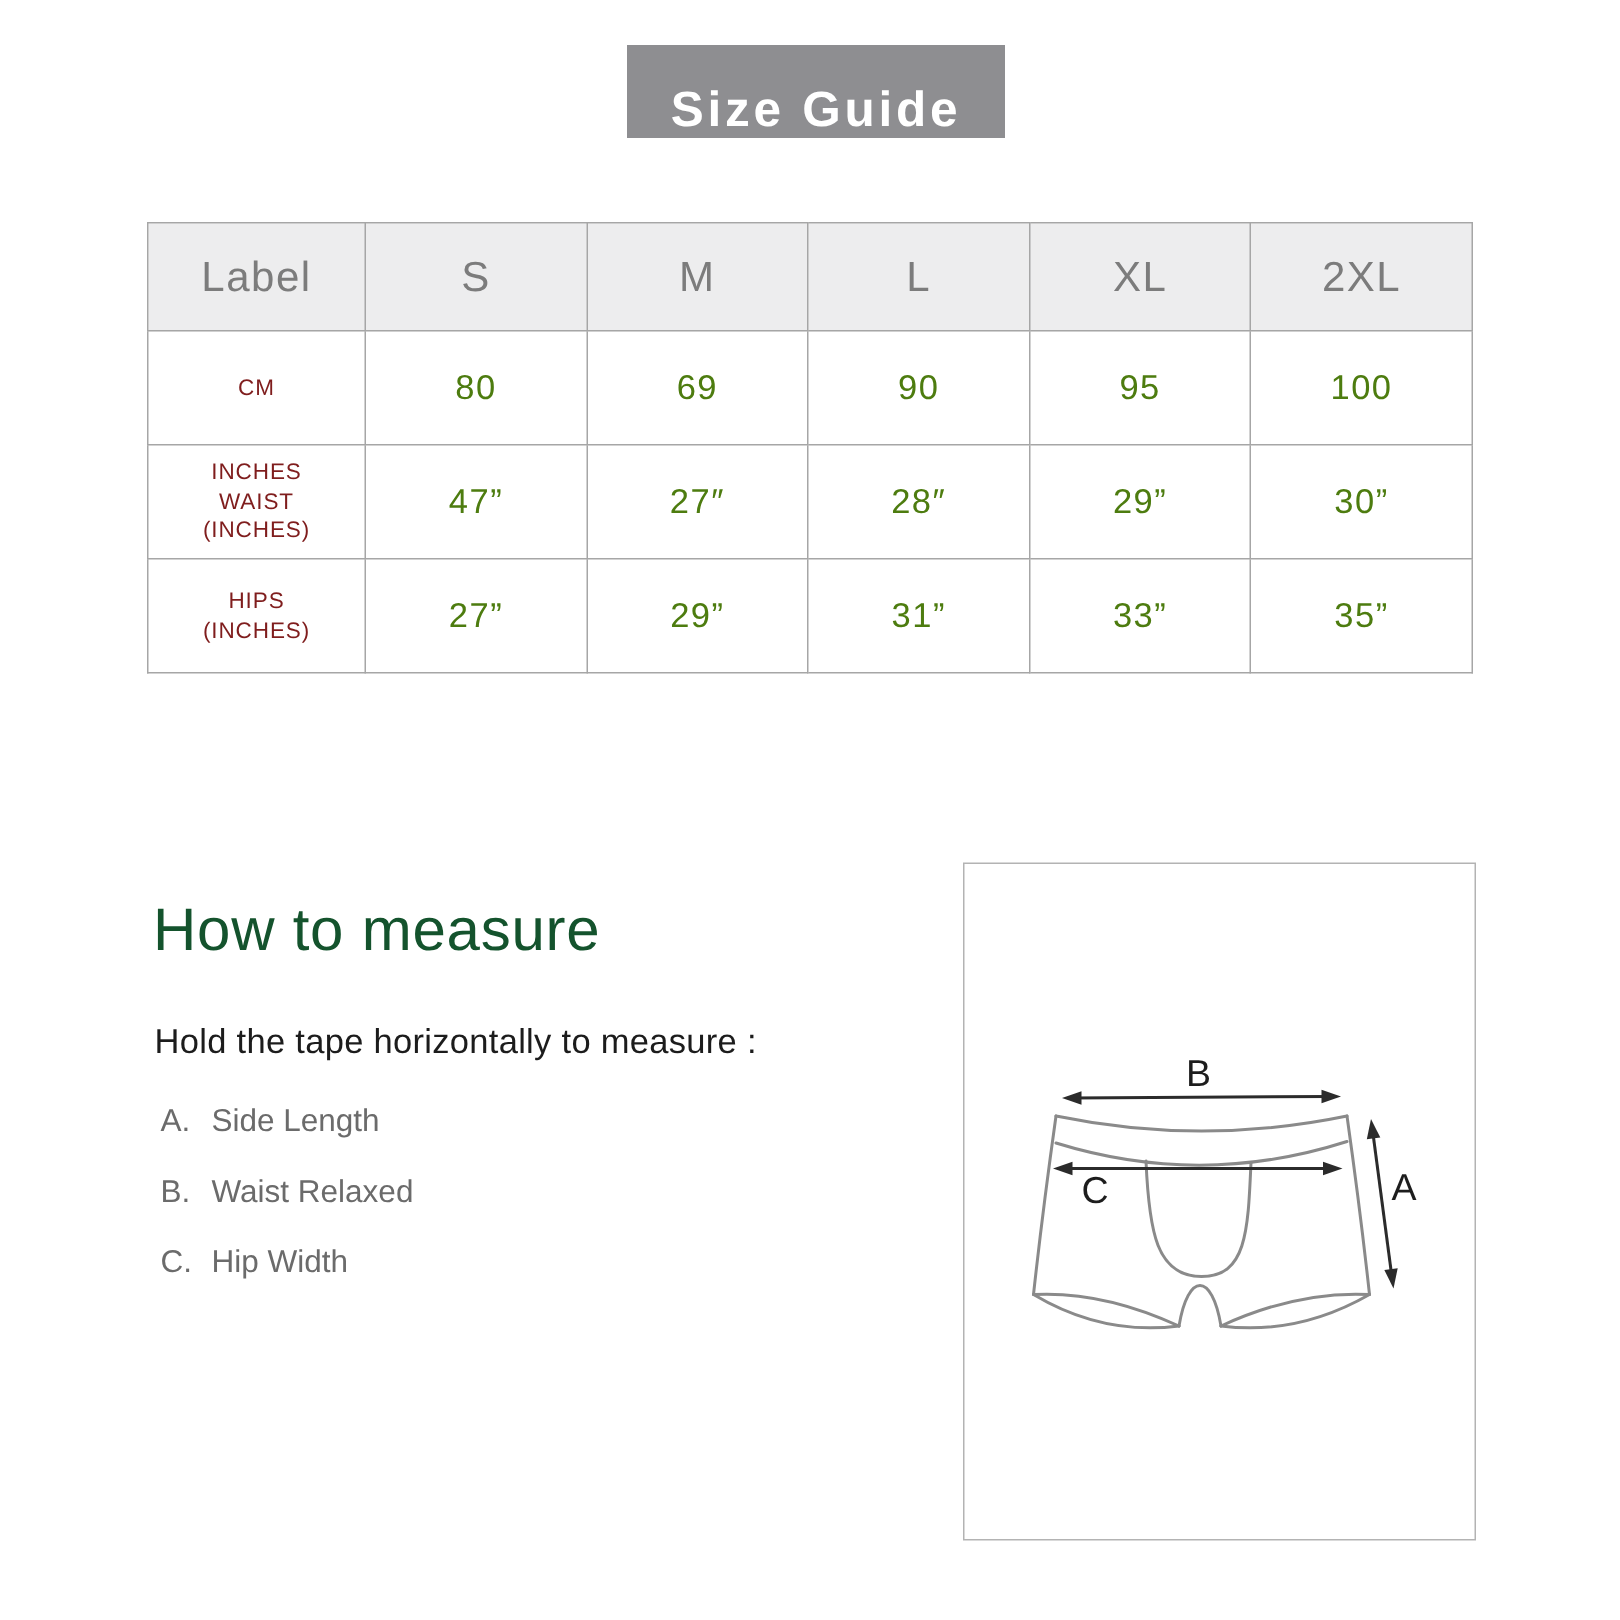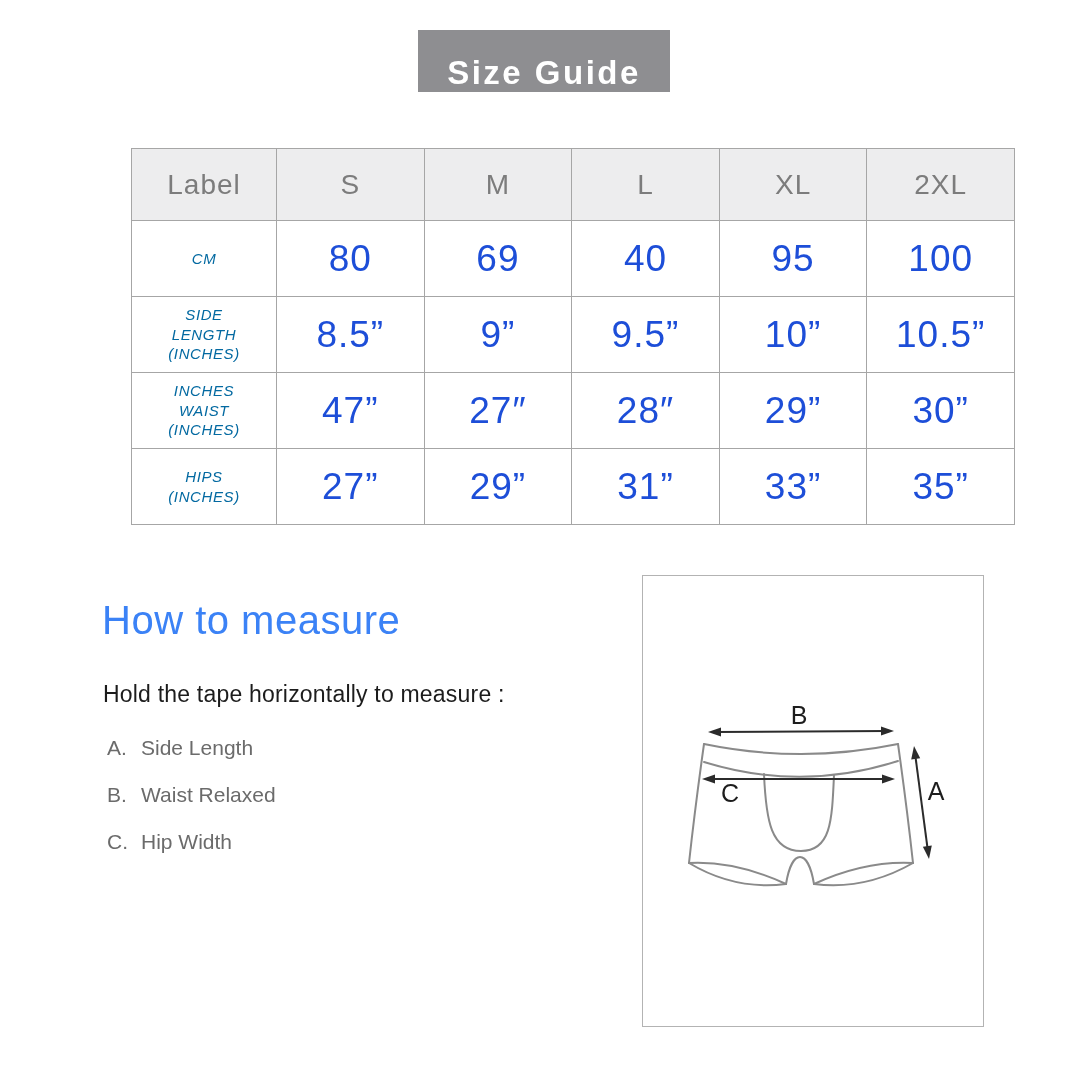--- a/index.html
+++ b/index.html
@@ -5,33 +5,33 @@
   * { margin:0; padding:0; box-sizing:border-box; }
   html,body { width:1080px; height:1080px; background:#ffffff;
               font-family:"Liberation Sans", sans-serif; }
   #canvas { position:relative; width:1080px; height:1080px; background:#fff; overflow:hidden; }
 
   .banner { position:absolute; left:418px; top:30px; width:252px; height:62px;
             background:#8e8e91; color:#ffffff; font-size:33px; font-weight:bold;
             letter-spacing:2.5px; display:flex; align-items:flex-end; justify-content:center; }
 
   table.size-table { position:absolute; left:98px; top:148px; width:884px;
-                     border-collapse:collapse; table-layout:fixed;margin-left:33px; }
+                     border-collapse:collapse; table-layout:fixed; }
   table.size-table col.c0 { width:145px; }
   table.size-table th { height:72px; background:#ededee; border:1px solid #a6a6a6;
                         color:#7c7c7c; font-size:28px; font-weight:400;
                         letter-spacing:1px; text-align:center; }
   table.size-table td { height:76px; border:1px solid #a6a6a6; text-align:center;
                         vertical-align:middle; background:#fff; }
-  td.v  { font-size:37px; color:#1d4ed8; letter-spacing:1px; }
-  td.rl { font-size:15px; color:#0369a1; letter-spacing:0.6px; line-height:1.3;font-style:italic; }
+  td.v  { font-size:23px; color:#4d7c0f; letter-spacing:1px; }
+  td.rl { font-size:15px; color:#7f1d1d; letter-spacing:0.6px; line-height:1.3; }
   td.rl span { display:block; }
 
   .measure-heading { position:absolute; left:102px; top:598px; font-size:40px;
-                     color:#3b82f6; letter-spacing:0.5px; }
+                     color:#14532d; letter-spacing:0.5px; }
   .measure-instruction { position:absolute; left:103px; top:681px; font-size:23px;
                          color:#1c1c1c; letter-spacing:0.2px; }
   .measure-item { position:absolute; left:107px; font-size:21px; color:#6b6b6b;
                   display:flex; }
   .measure-item .key { width:34px; }
   #item-a { top:736px; } #item-b { top:783px; } #item-c { top:830px; }
 
   .diagram-box { position:absolute; left:642px; top:575px; width:342px; height:452px;
                  border:1px solid #b3b3b3; background:#fff; }
   .trunks-stroke { fill:none; stroke:#8a8a8a; stroke-width:2; stroke-linecap:round; }
@@ -67,35 +67,23 @@
         <th>2XL</th>
       </tr>
     </thead>
     <tbody>
       <tr>
         <td class="rl">
           <span>CM</span>
         </td>
         <td class="v">80</td>
         <td class="v">69</td>
-        <td class="v">40</td>
+        <td class="v">90</td>
         <td class="v">95</td>
         <td class="v">100</td>
-      </tr>
-      <tr>
-        <td class="rl">
-          <span>SIDE</span>
-          <span>LENGTH</span>
-          <span>(INCHES)</span>
-        </td>
-        <td class="v">8.5”</td>
-        <td class="v">9”</td>
-        <td class="v">9.5”</td>
-        <td class="v">10”</td>
-        <td class="v">10.5”</td>
       </tr>
       <tr>
         <td class="rl">
           <span>INCHES</span>
           <span>WAIST</span>
           <span>(INCHES)</span>
         </td>
         <td class="v">47”</td>
         <td class="v">27″</td>
         <td class="v">28″</td>

